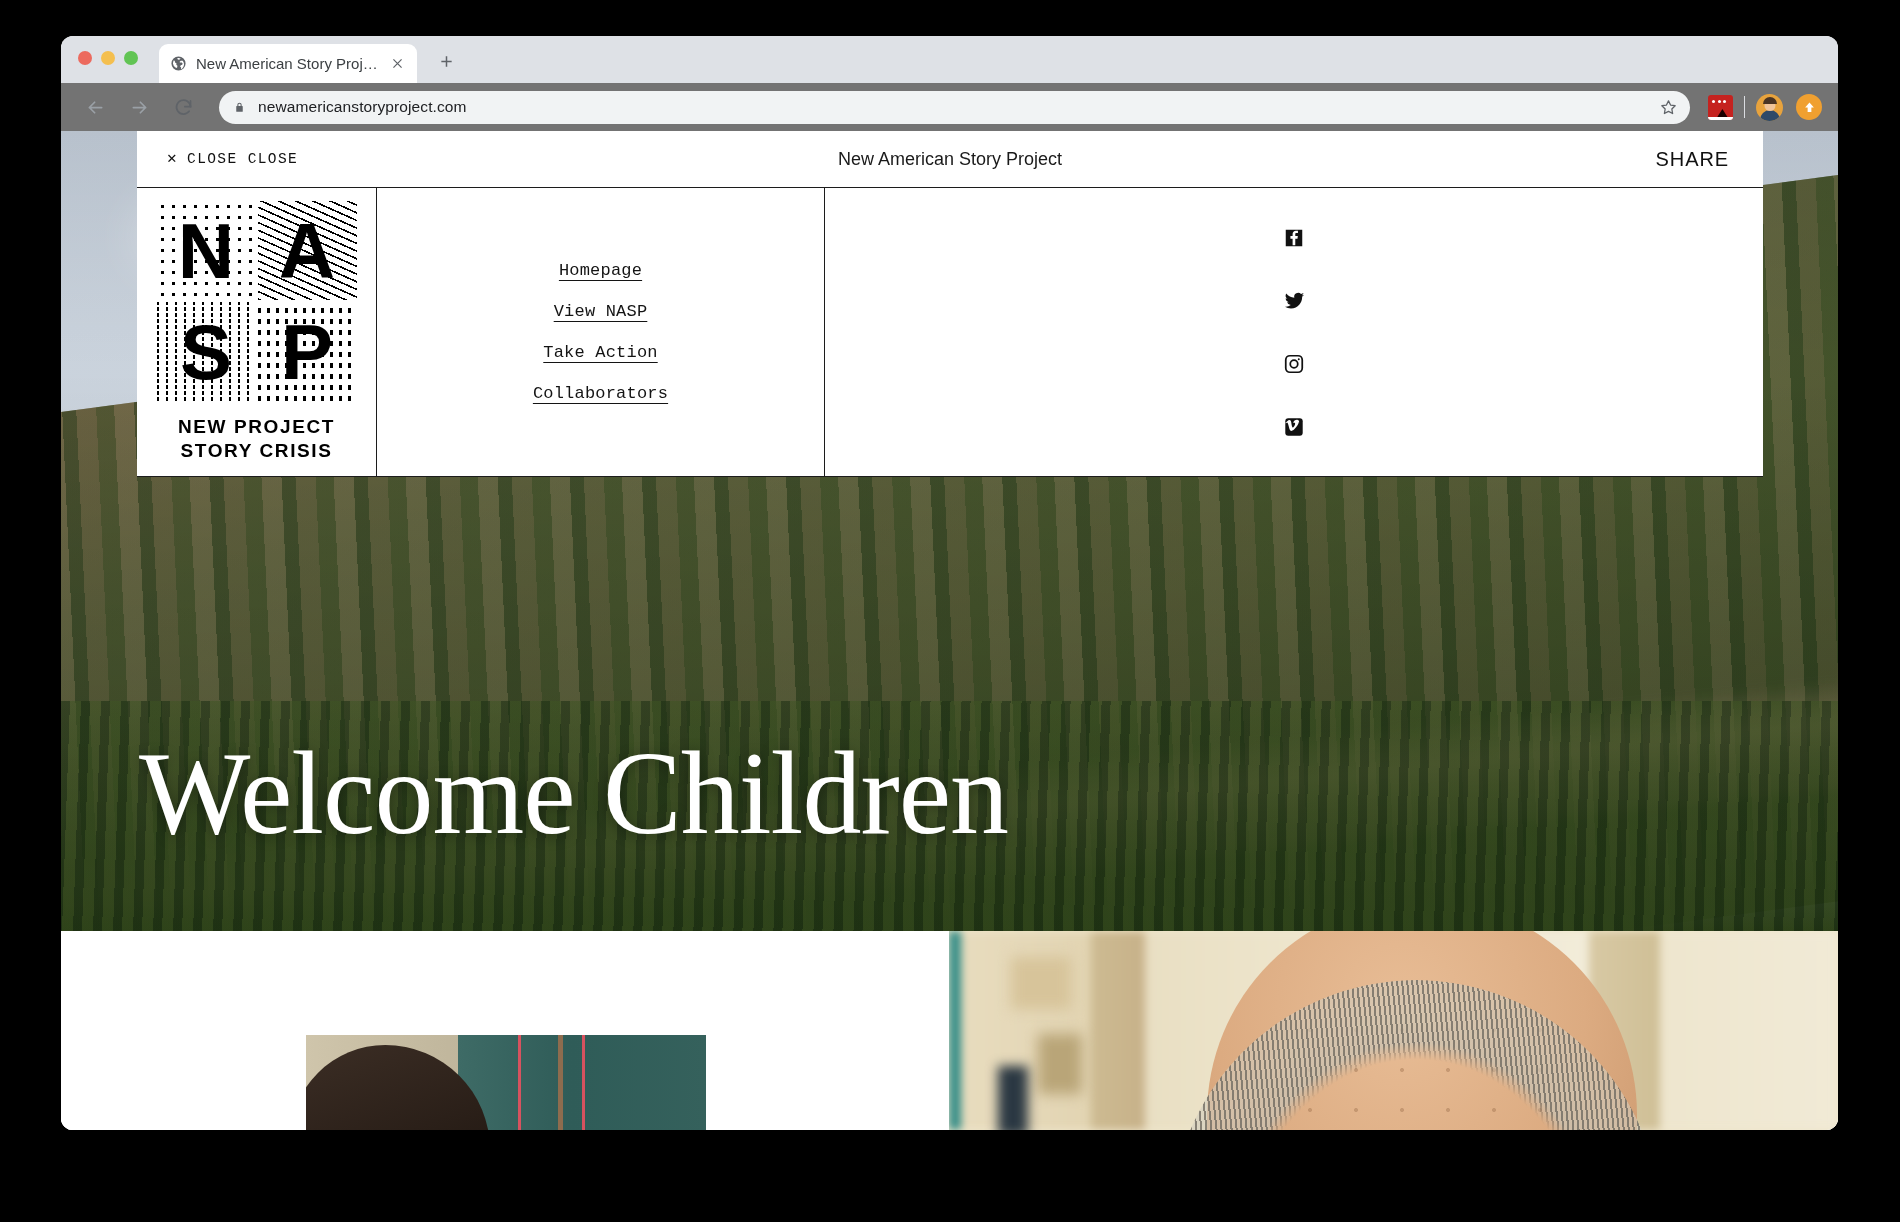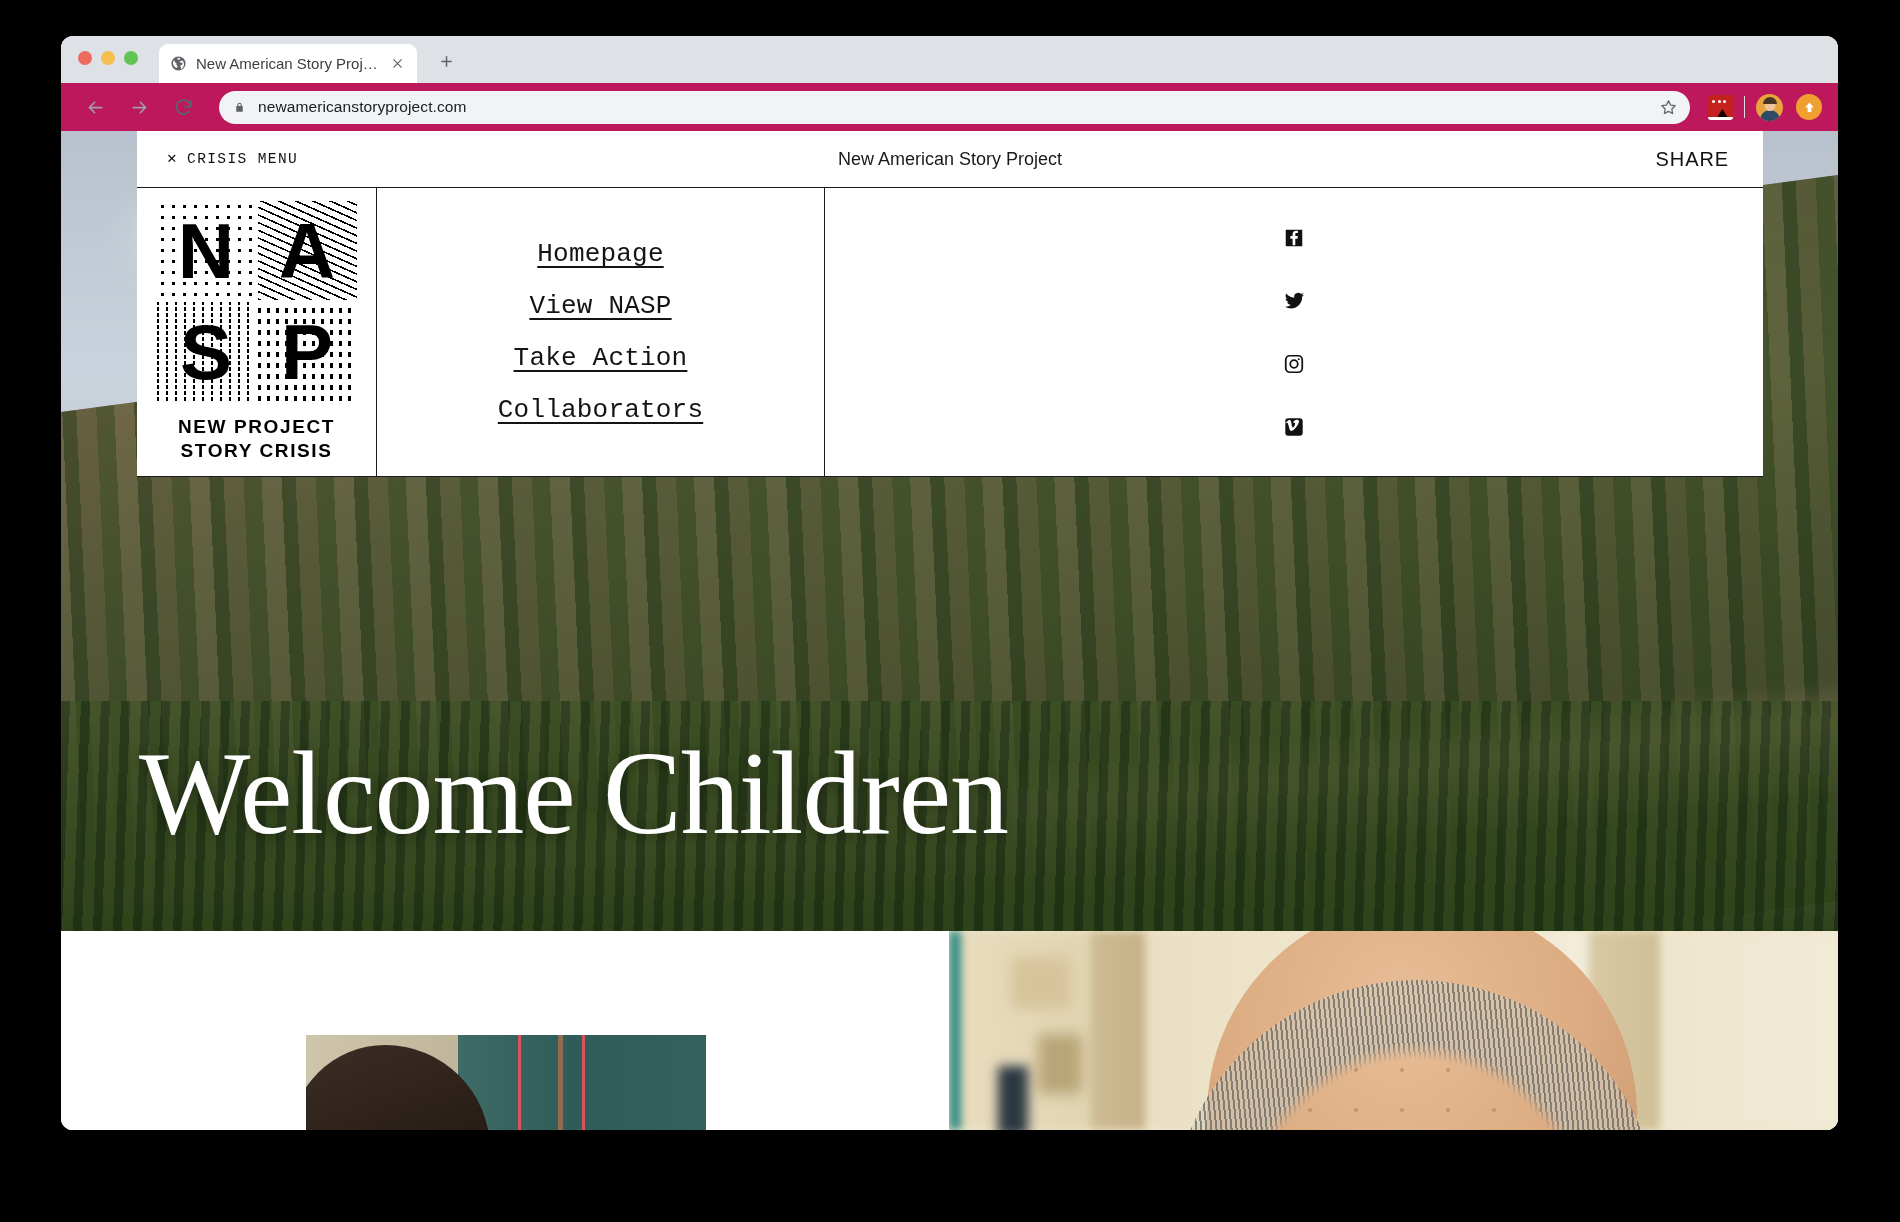--- a/index.html
+++ b/index.html
@@ -81,21 +81,21 @@
   .new-tab {
     margin-left: 16px;
     margin-bottom: 9px;
     width: 26px; height: 26px;
     color: #5f6368;
     display: flex; align-items: center; justify-content: center;
   }
 
   .toolbar {
     height: 48px;
-    background: #be185d;
+    background: #737373;
     display: flex;
     align-items: center;
     padding: 0 16px;
     gap: 0;
   }
   .nav-btn {
     width: 36px; height: 36px;
     display: flex; align-items: center; justify-content: center;
     color: #9aa0a6;
     flex: 0 0 36px;
@@ -447,21 +447,21 @@
     flex: 0 0 448px;
     border-right: 1px solid #1c1c1c;
     display: flex;
     flex-direction: column;
     align-items: center;
     justify-content: center;
     gap: 22px;
   }
   .secondary-link {
     font-family: "Liberation Mono", "DejaVu Sans Mono", monospace;
-    font-size: 26px;
+    font-size: 17px;
     color: #141414;
     text-decoration: underline;
     text-underline-offset: 5px;
     letter-spacing: 0.2px;
   }
 
   .social-cell {
     flex: 1 1 auto;
     display: flex;
     flex-direction: column;
@@ -707,21 +707,21 @@
         <div class="crp-spots"></div>
         <div class="crp-hair"></div>
       </div>
     </div>
 
     <div class="site-menu">
 
       <div class="menu-bar">
         <div class="close-menu">
           <span class="close-x">✕</span>
-          <span>CRISIS MENU</span>
+          <span>CLOSE CLOSE</span>
         </div>
         <div class="menu-bar-title">New American Story Project</div>
         <div class="menu-share">SHARE</div>
       </div>
 
       <div class="menu-body">
 
         <div class="logo-cell">
           <div class="logo-grid">
             <div class="logo-sq">

